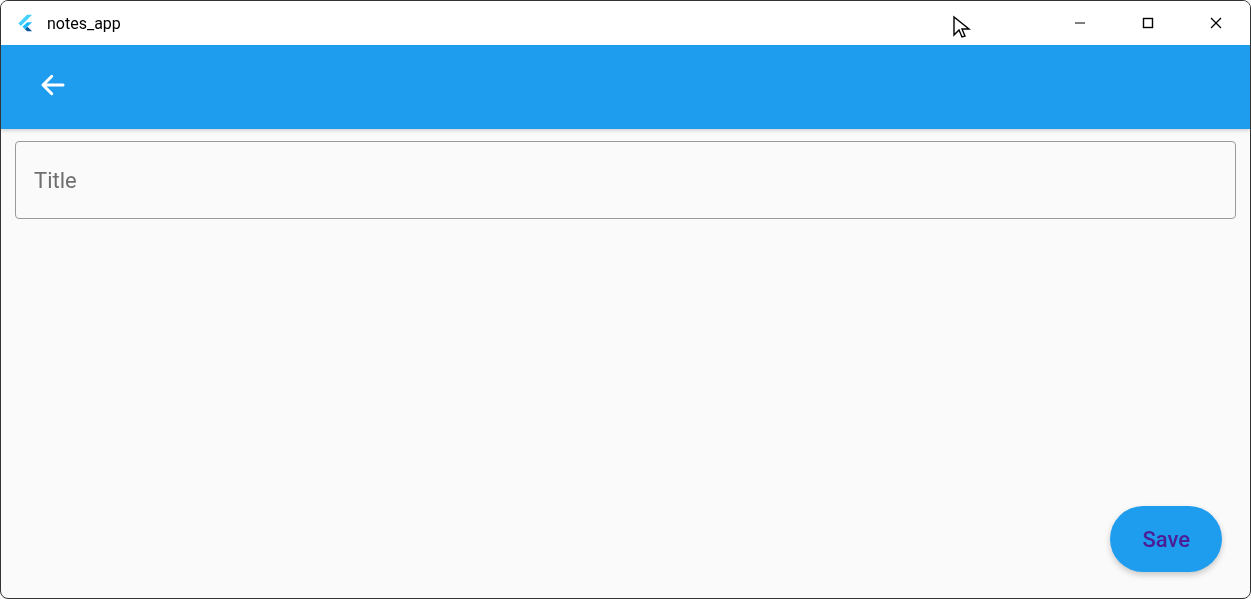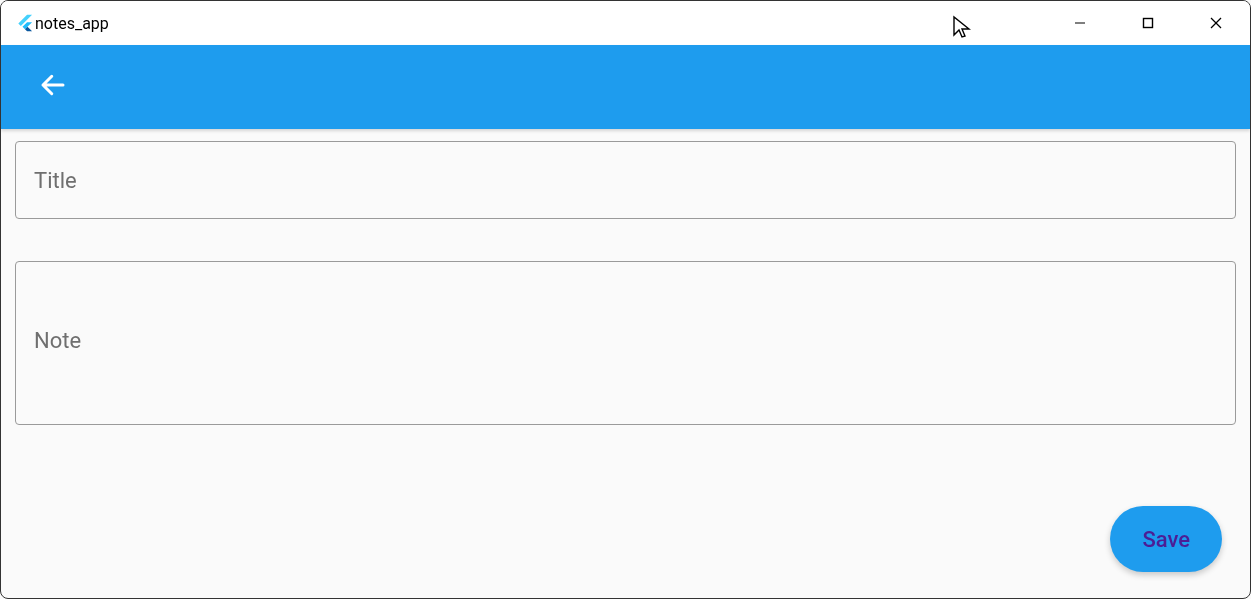--- a/index.html
+++ b/index.html
@@ -21,21 +21,21 @@
       height: 44px;
       background: #ffffff;
       display: flex;
       align-items: center;
       justify-content: space-between;
       padding-left: 14px;
     }
     .titlebar-left {
       display: flex;
       align-items: center;
-      gap: 0;
+      gap: 12px;
     }
     .flutter-logo {
       width: 20px;
       height: 20px;
     }
     .titlebar-title {
       font-size: 16px;
       color: #000;
     }
     .titlebar-controls {
@@ -83,21 +83,21 @@
       color: #333;
       outline: none;
       display: block;
     }
     .field::placeholder {
       color: #6f6f6f;
       opacity: 1;
     }
     .title-field {
       height: 78px;
-      margin-bottom: 42px;
+      margin-bottom: 33px;
     }
     .note-field {
       height: 164px;
       resize: none;
       padding-top: 66px;
     }
     .fab {
       position: absolute;
       right: 28px;
       bottom: 26px;
@@ -162,21 +162,20 @@
     <span>
       <svg width="30" height="30" viewBox="0 0 24 24" fill="none">
         <path d="M20 12H4M4 12L11 5M4 12L11 19" stroke="#ffffff" stroke-width="2.4" stroke-linecap="round" stroke-linejoin="round"></path>
       </svg>
     </span>
   </div>
 </div>
 
 <div class="content">
   <input type="text" class="field title-field" placeholder="Title" style="">
-  <textarea class="field note-field" placeholder="Note" style=""></textarea>
 </div>
 
 <button class="fab">
   <span>Save</span>
 </button>
 
 <span class="cursor">
   <svg width="20" height="26" viewBox="0 0 20 26">
     <path d="M2 2 L2 20 L7 15 L10 22 L13 21 L10 14 L17 14 Z" fill="none" stroke="#000" stroke-width="1.4"></path>
   </svg>

